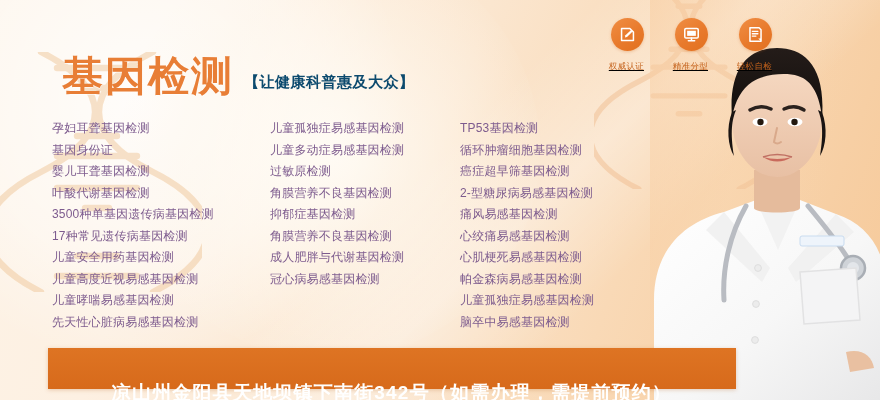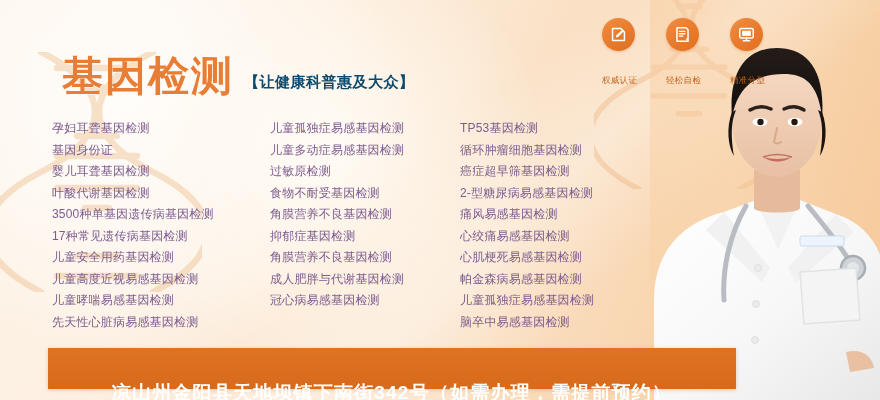--- a/index.html
+++ b/index.html
@@ -43,21 +43,21 @@
   .title-wrap { position:absolute; left:62px; top:56px; display:flex; align-items:flex-end; gap:10px; }
   .title-main {
     font-size:41px; font-weight:bold; letter-spacing:2px;
     color:#E87E36; line-height:1;
     text-shadow:0 1px 0 rgba(255,255,255,.65);
   }
   .title-sub { font-size:15px; font-weight:bold; color:#0c4a6e; padding-bottom:5px; letter-spacing:.5px; }
 
   
   .badges { position:absolute; right:108px; top:18px; display:flex; gap:22px; }
-  .badge { width:42px; display:flex; flex-direction:column; align-items:flex-start; gap:24px; }
+  .badge { width:42px; display:flex; flex-direction:column; align-items:flex-end; gap:10px;text-decoration:underline; }
   .badge-circle {
     width:33px; height:33px; border-radius:50%;
     background:linear-gradient(145deg,#F08E44 0%,#E87A2C 55%,#E2701F 100%);
     display:flex; align-items:center; justify-content:center;
     box-shadow:0 1px 3px rgba(210,110,40,.3);
   }
   .badge-label { font-size:8.5px; color:#C4621C; white-space:nowrap; letter-spacing:.3px; }
 
   
   .list-grid {
@@ -191,37 +191,37 @@
         <path d="M4.5 4.5 H15 L19.5 9 V19.5 H4.5 Z" fill="none" stroke="#fff" stroke-width="1.9" stroke-linejoin="round"></path>
         <path d="M16.6 6.3 L18.4 8.1 L11.4 15.1 L8.7 15.8 L9.4 13.1 Z" fill="#fff"></path>
       </svg>
     </div>
     <div class="badge-label">权威认证</div>
   </div>
 
   <div class="badge">
     <div class="badge-circle">
       <svg width="19" height="19" viewBox="0 0 24 24">
+        <rect x="3.5" y="4.5" width="17" height="12" rx="1.6" fill="none" stroke="#fff" stroke-width="1.9"></rect>
+        <rect x="6.5" y="7.3" width="11" height="6.4" fill="#fff"></rect>
+        <path d="M12 16.5 V19.3 M8 19.8 H16" stroke="#fff" stroke-width="1.9" stroke-linecap="round"></path>
+      </svg>
+    </div>
+    <div class="badge-label">精准分型</div>
+  </div>
+
+  <div class="badge">
+    <div class="badge-circle">
+      <svg width="19" height="19" viewBox="0 0 24 24">
         <path d="M5 3.5 H16.5 L19 6 V20.5 H5 Z" fill="none" stroke="#fff" stroke-width="1.9" stroke-linejoin="round"></path>
         <path d="M19 20.5 L15.5 17 L19 17 Z" fill="#fff"></path>
         <path d="M8 8 H15 M8 11 H15 M8 14 H12.5" stroke="#fff" stroke-width="1.7" stroke-linecap="round"></path>
       </svg>
     </div>
     <div class="badge-label">轻松自检</div>
-  </div>
-
-  <div class="badge">
-    <div class="badge-circle">
-      <svg width="19" height="19" viewBox="0 0 24 24">
-        <rect x="3.5" y="4.5" width="17" height="12" rx="1.6" fill="none" stroke="#fff" stroke-width="1.9"></rect>
-        <rect x="6.5" y="7.3" width="11" height="6.4" fill="#fff"></rect>
-        <path d="M12 16.5 V19.3 M8 19.8 H16" stroke="#fff" stroke-width="1.9" stroke-linecap="round"></path>
-      </svg>
-    </div>
-    <div class="badge-label">精准分型</div>
   </div>
 
 </div>
 
 <div class="list-grid">
 
   <div class="list-col">
     <div class="list-item">孕妇耳聋基因检测</div>
     <div class="list-item">基因身份证</div>
     <div class="list-item">婴儿耳聋基因检测</div>
@@ -231,21 +231,20 @@
     <div class="list-item">儿童安全用药基因检测</div>
     <div class="list-item">儿童高度近视易感基因检测</div>
     <div class="list-item">儿童哮喘易感基因检测</div>
     <div class="list-item">先天性心脏病易感基因检测</div>
   </div>
 
   <div class="list-col">
     <div class="list-item">儿童孤独症易感基因检测</div>
     <div class="list-item">儿童多动症易感基因检测</div>
     <div class="list-item">过敏原检测</div>
-    <div class="list-item">食物不耐受基因检测</div>
     <div class="list-item">角膜营养不良基因检测</div>
     <div class="list-item">抑郁症基因检测</div>
     <div class="list-item">角膜营养不良基因检测</div>
     <div class="list-item">成人肥胖与代谢基因检测</div>
     <div class="list-item">冠心病易感基因检测</div>
   </div>
 
   <div class="list-col">
     <div class="list-item">TP53基因检测</div>
     <div class="list-item">循环肿瘤细胞基因检测</div>

